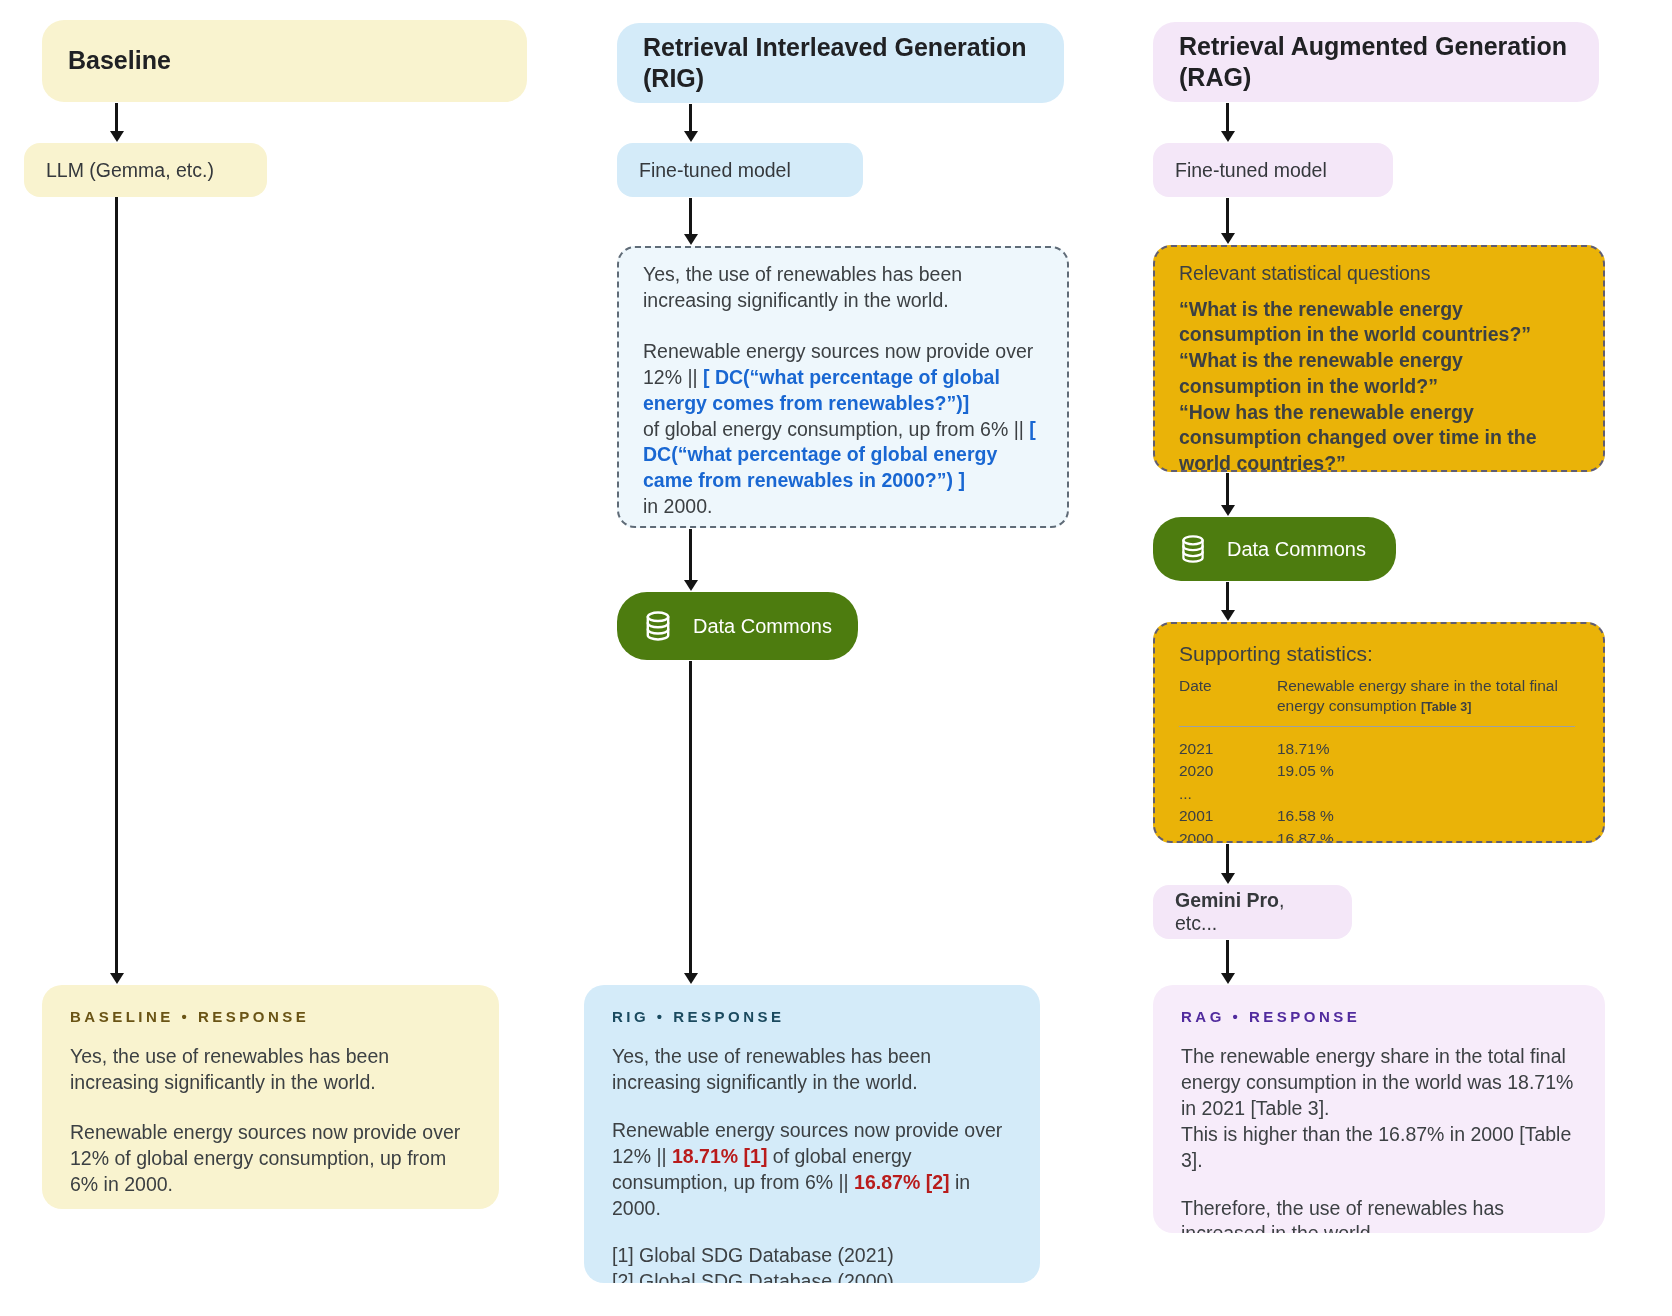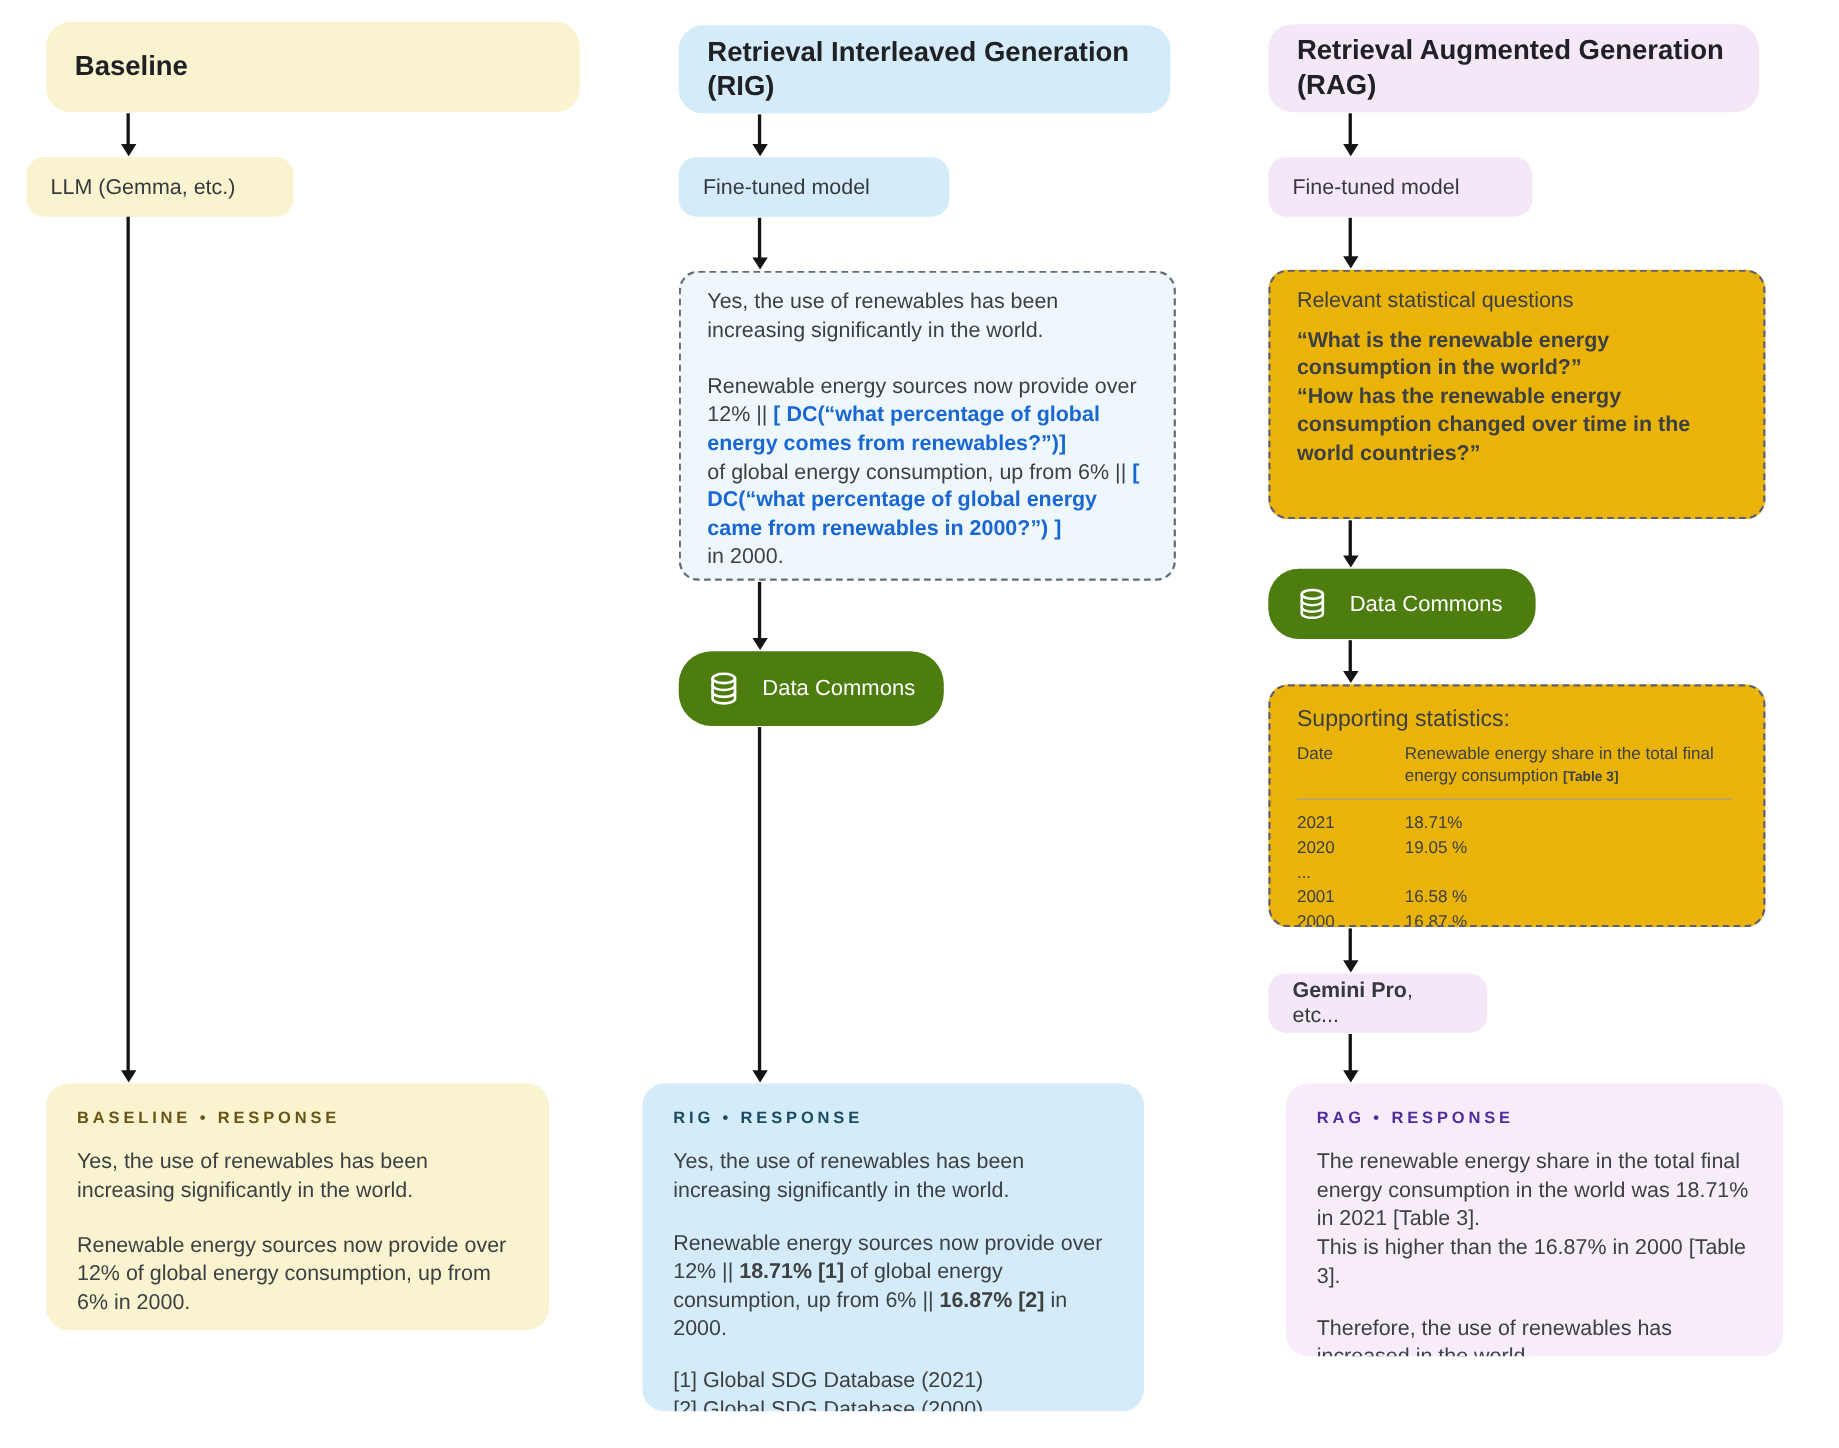--- a/index.html
+++ b/index.html
@@ -13,21 +13,21 @@
   .hdr { border-radius:22px; display:flex; align-items:center; padding:0 26px;
          font-size:25px; font-weight:700; color:#202124; line-height:1.25; }
 
   
   .node { border-radius:16px; display:flex; align-items:center; padding:0 22px;
           font-size:19.5px; color:#35383c; }
 
   .yellow  { background:#f9f3cf; }
   .blue-bg { background:#d4ebf9; }
   .purp-bg { background:#f4e7f8; }
-  .purp-bg2{ background:#f7ecfa;margin-left:16px; }
+  .purp-bg2{ background:#f7ecfa; }
 
   
   .dashedbox { border-radius:18px; padding:14px 24px; font-size:19.5px;
                line-height:1.32; color:#3c4043; overflow:hidden; }
   .rig-dash { background:#eef7fc; border:2px dashed #5f6b77; }
   .rag-dash { background:#eab308; border:2px dashed #605d72; }
 
   
   .dc-btn { background:#4d7c0f; border-radius:30px; display:flex; align-items:center;
             gap:18px; padding:0 24px; color:#ffffff; font-size:20px; overflow:hidden; }
@@ -36,21 +36,21 @@
   .resp { border-radius:20px; padding:22px 28px; font-size:19.5px; line-height:1.33;
           color:#3c4043; overflow:hidden; }
   .resp-label { font-size:15px; font-weight:700; letter-spacing:3.5px; margin-bottom:17px; }
   .lbl-baseline { color:#6a5415; }
   .lbl-rig { color:#1a4a5f; }
   .lbl-rag { color:#512b9e; }
 
   .mb { margin-bottom:24px; }
   .mbs { margin-bottom:10px; }
   .blue  { color:#1967d2; font-weight:700; }
-  .blue2 { color:#404040; font-weight:700; }
+  .blue2 { color:#b91c1c; font-weight:700; }
   .b { font-weight:700; }
 
   
   .arrow { position:absolute; width:3px; background:#141414; }
   .arrow::after { content:''; position:absolute; left:50%; transform:translateX(-50%);
                   bottom:-10px; width:0; height:0;
                   border-left:7px solid transparent; border-right:7px solid transparent;
                   border-top:11px solid #141414; }
 
   
@@ -134,20 +134,21 @@
   <div class="arrow" style="left:1226px; top:103px; height:29px;"></div>
 
   <div class="abs node purp-bg" style="left:1153px; top:143px; width:240px; height:54px;">
     <span>Fine-tuned model</span>
   </div>
 
   <div class="arrow" style="left:1226px; top:198px; height:36px;"></div>
 
   <div class="abs dashedbox rag-dash" style="left:1153px; top:245px; width:452px; height:227px;">
     <p class="mbs">Relevant statistical questions</p>
+    <div class="b">“What is the renewable energy consumption in the world countries?”</div>
     <div class="b">“What is the renewable energy consumption in the world?”</div>
     <div class="b">“How has the renewable energy consumption changed over time in the world countries?”</div>
   </div>
 
   <div class="arrow" style="left:1226px; top:473px; height:33px;"></div>
 
   <div class="abs dc-btn" style="left:1153px; top:517px; width:243px; height:64px; border-radius:28px;">
     <span style="display:flex;">
       <svg width="32" height="32" viewBox="0 0 24 24" fill="none" stroke="#ffffff" stroke-width="1.7" stroke-linecap="round">
         <ellipse cx="12" cy="5.5" rx="7.2" ry="3"></ellipse>

